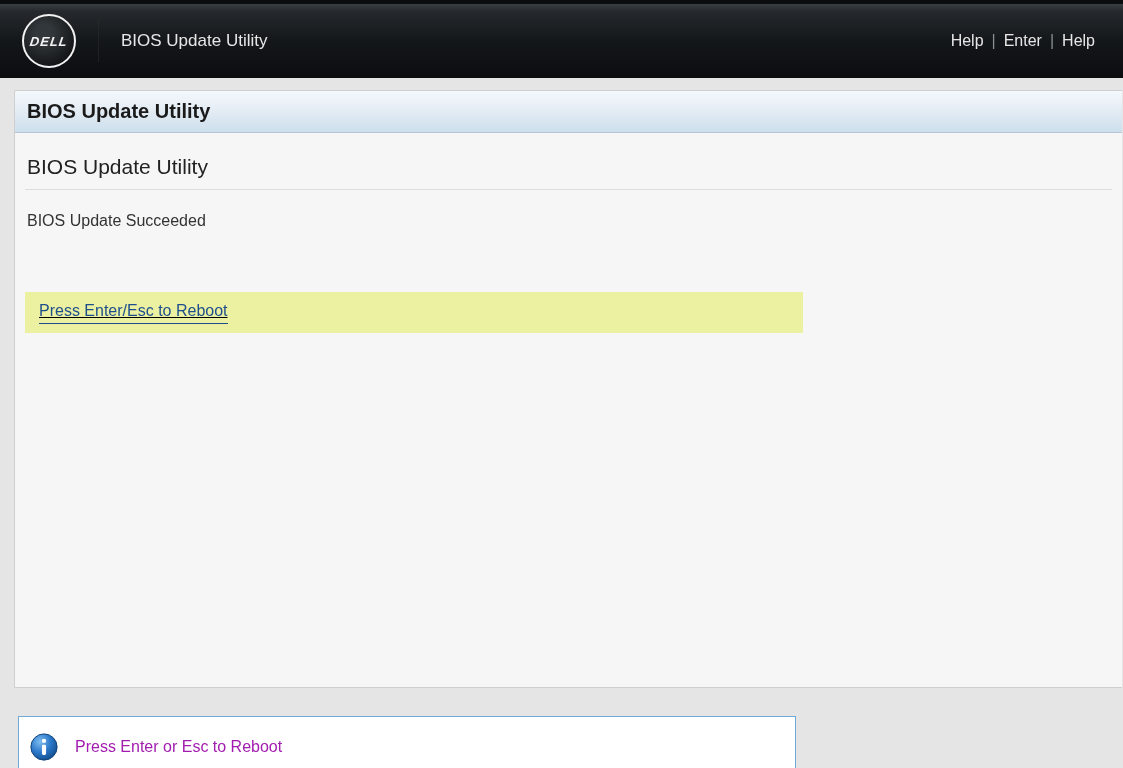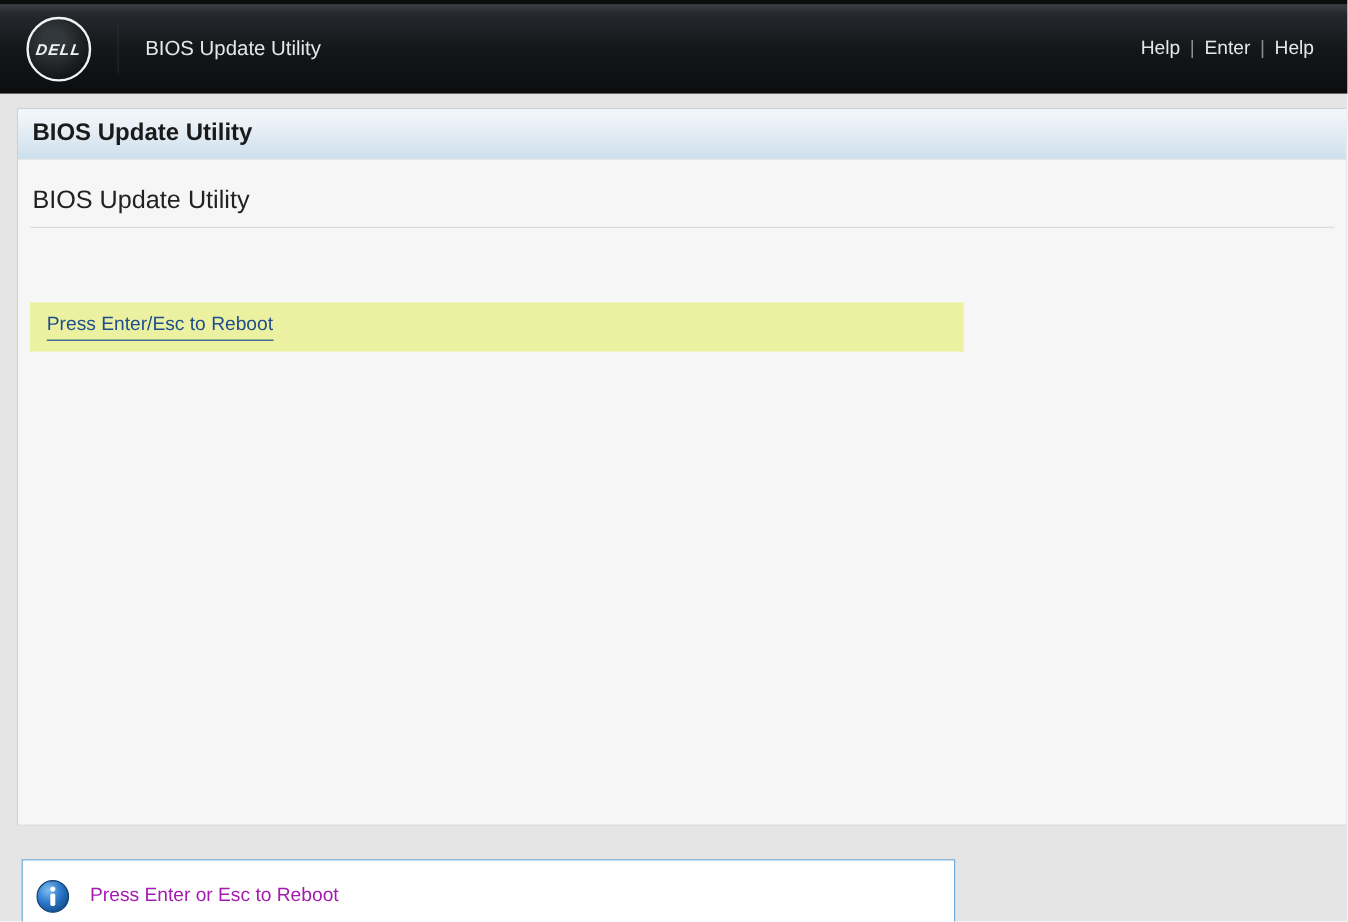--- a/index.html
+++ b/index.html
@@ -101,20 +101,21 @@
       padding-left: 2px;
     }
     .action-bar {
       margin-top: 62px;
       width: 778px;
       height: 41px;
       background: #ecf0a1;
       display: flex;
       align-items: center;
       padding-left: 14px;
+      text-decoration: underline;
     }
     .action-link {
       font-size: 16px;
       color: #1e4f8c;
       border-bottom: 1px solid #1e4f8c;
       padding-bottom: 3px;
       cursor: pointer;
     }
     .spacer { height: 280px; }
     .footer-area {
@@ -156,20 +157,21 @@
   </div>
 </div>
 
 <div class="outer-area">
   <div class="panel">
     <div class="panel-header">
       <div class="panel-title">BIOS Update Utility</div>
     </div>
     <div class="panel-body content-wrap">
       <div class="sub-title">BIOS Update Utility</div>
+      <div class="status-line">BIOS Update Succeeded</div>
       <div class="action-bar">
         <span class="action-link">Press Enter/Esc to Reboot</span>
       </div>
       <div class="spacer"></div>
     </div>
   </div>
   <div class="footer-area">
     <div class="info-box">
       <span class="info-icon">
         <svg viewBox="0 0 32 32" width="30" height="30">

